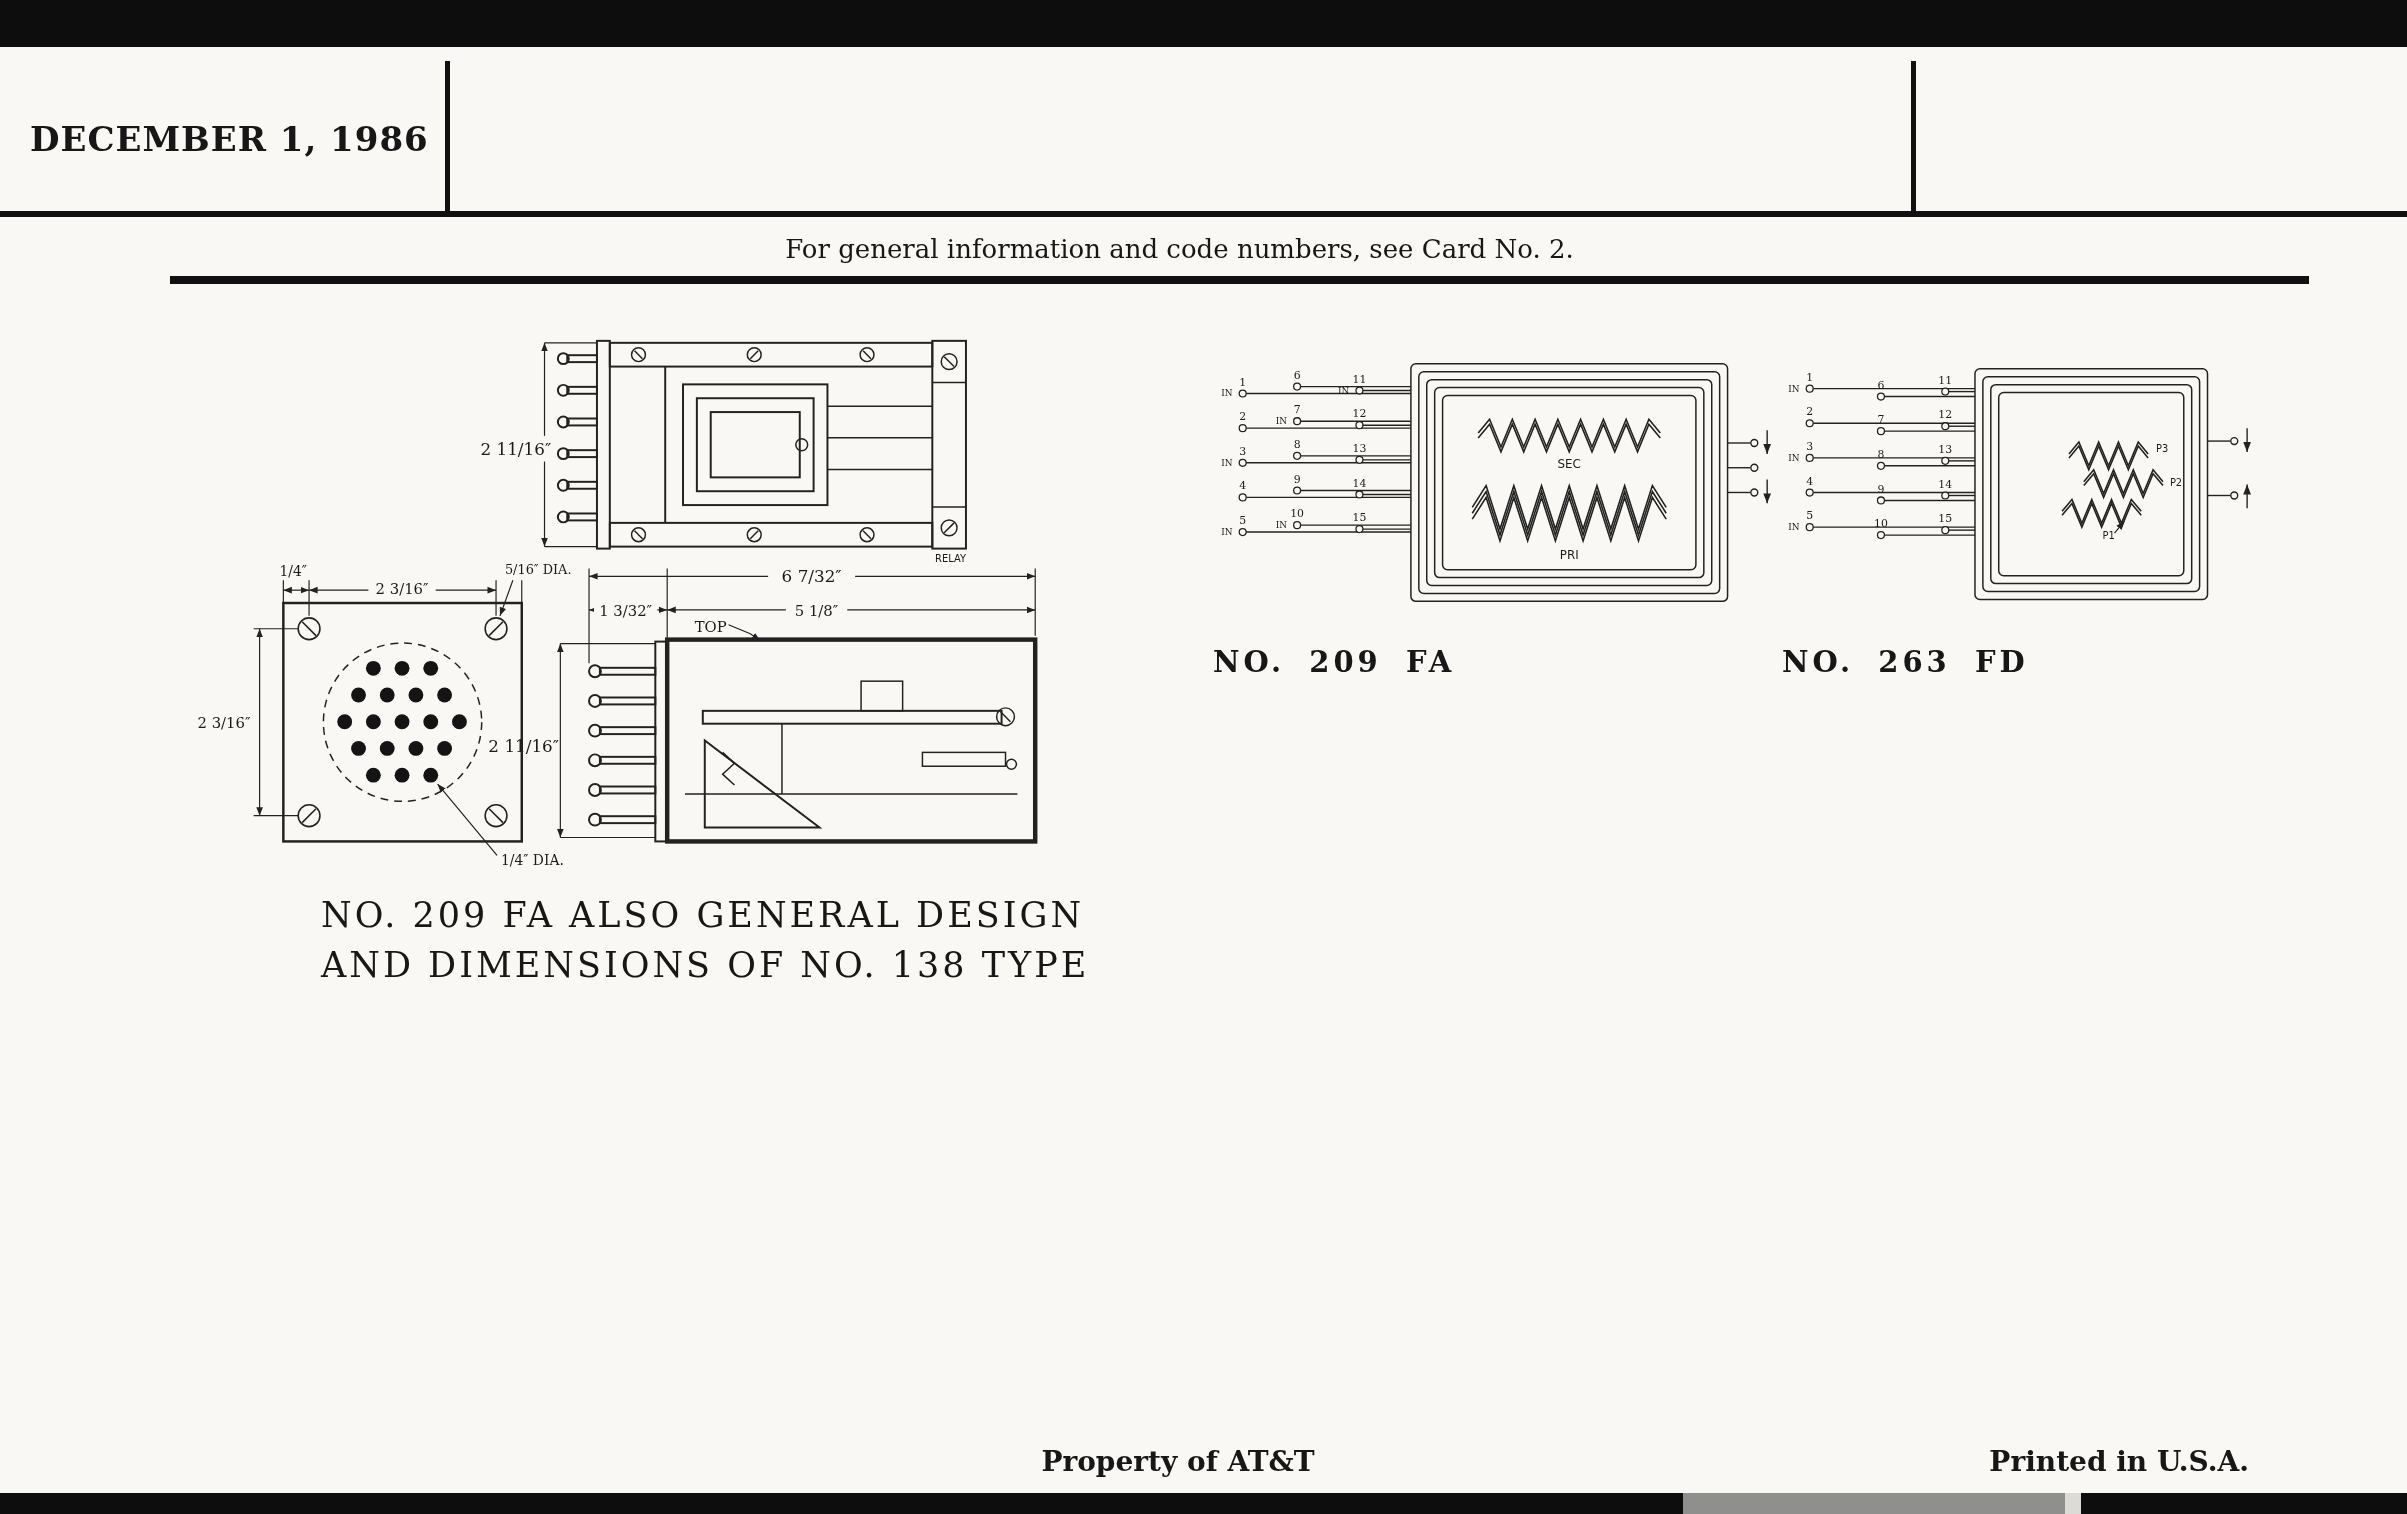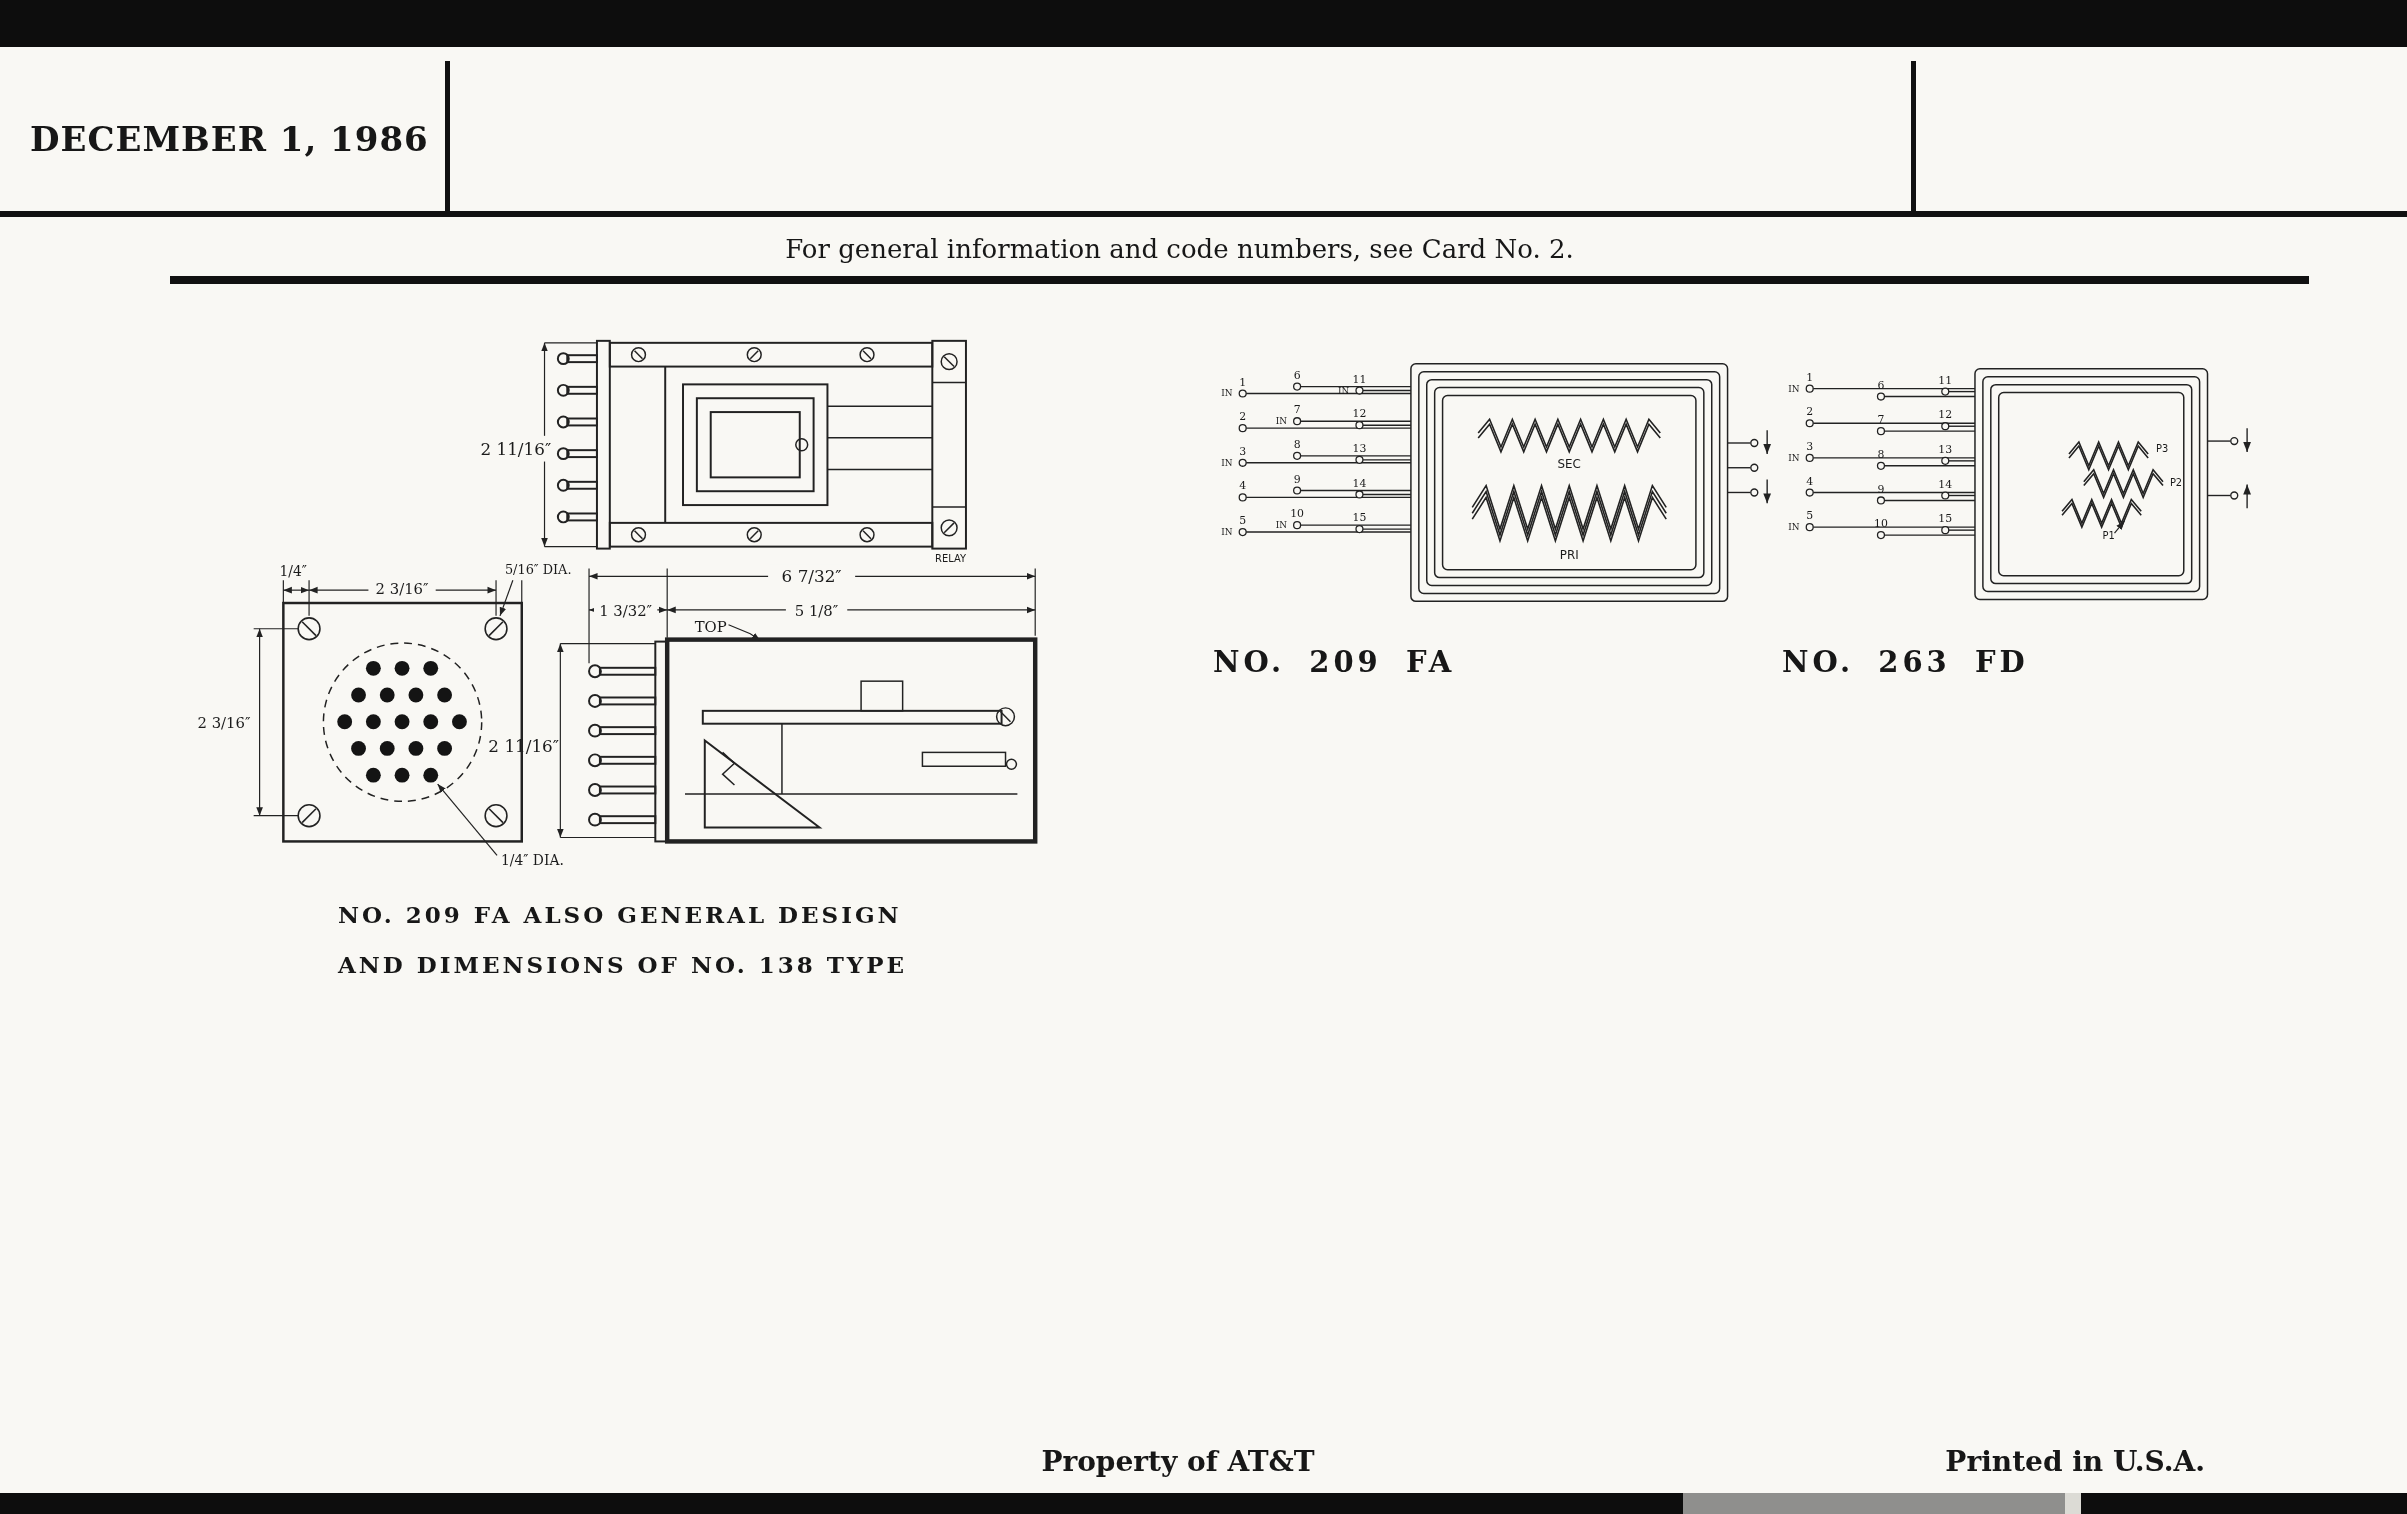--- a/index.html
+++ b/index.html
@@ -16,26 +16,26 @@
   .date{left:30px;top:119px;font-size:34px;font-weight:bold;letter-spacing:1px;white-space:nowrap;}
   .vline{width:5px;background:#111;}
   .vl1{left:445px;top:61px;height:150px;}
   .vl2{left:1911px;top:61px;height:150px;}
   .titleblock{left:449px;top:99px;width:1461px;text-align:center;}
   .title{font-size:43px;font-weight:bold;letter-spacing:1px;}
   .cardno{font-size:29px;margin-top:2px;}
   .hrule1{left:0;top:211px;width:2408px;height:6px;background:#111;}
   .infoline{left:26px;top:234px;width:2307px;text-align:center;font-size:26px;}
   .hrule2{left:170px;top:276px;width:2139px;height:8px;background:#111;}
-  .drawcap{left:338px;top:890px;width:693px;font-size:23px;font-weight:bold;letter-spacing:3px;line-height:50px;white-space:nowrap;}
+  .drawcap{left:321px;top:890px;width:693px;font-size:35px;font-weight:normal;letter-spacing:3px;line-height:50px;white-space:nowrap;}
   .schemcap{font-size:29px;font-weight:bold;letter-spacing:4px;word-spacing:10px;text-align:left;white-space:nowrap;}
   .facap{left:1213px;top:645px;width:569px;}
   .fdcap{left:1782px;top:645px;width:475px;}
   .footer-prop{left:891px;top:1445px;width:574px;text-align:center;font-size:28px;font-weight:bold;}
-  .footer-usa{left:1940px;top:1445px;width:265px;text-align:right;font-size:28px;font-weight:bold;white-space:nowrap;}
+  .footer-usa{left:1984px;top:1445px;width:265px;text-align:right;font-size:28px;font-weight:bold;white-space:nowrap;}
   svg text{font-family:"DejaVu Serif", serif;fill:#1b1b1b;stroke:none;}
   svg .sans{font-family:"DejaVu Sans", sans-serif;}
 </style>
 </head>
 <body>
 
 <div class="abs topbar"></div>
 
 <div class="abs date">DECEMBER 1, 1986</div>
 <div class="abs vline vl1"></div>

